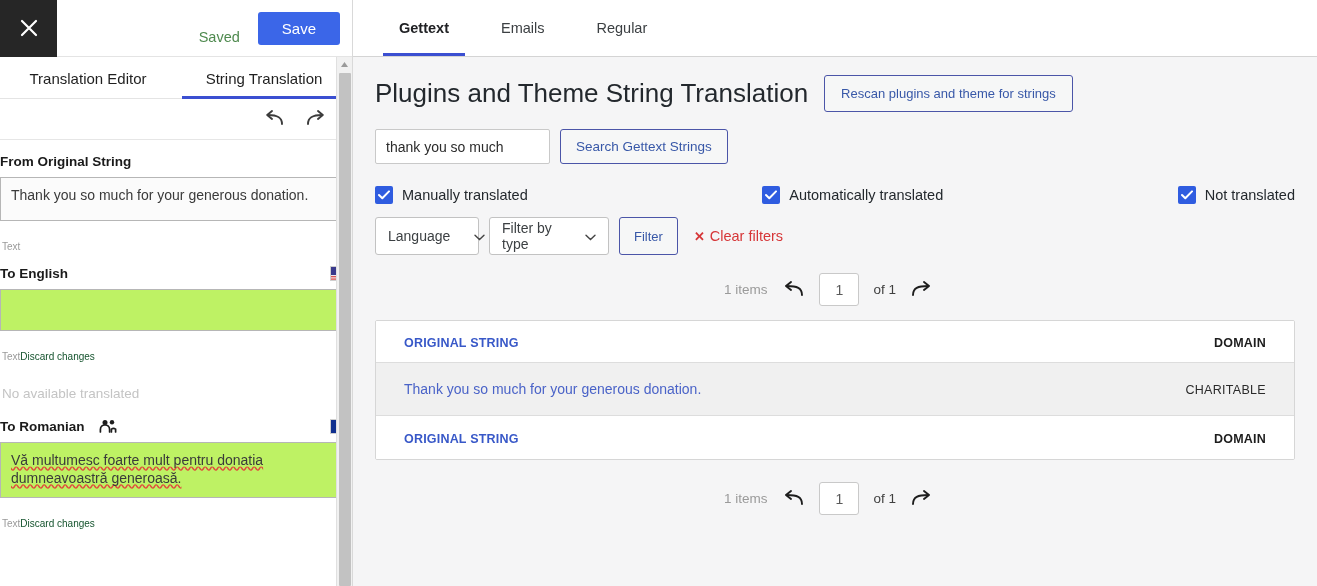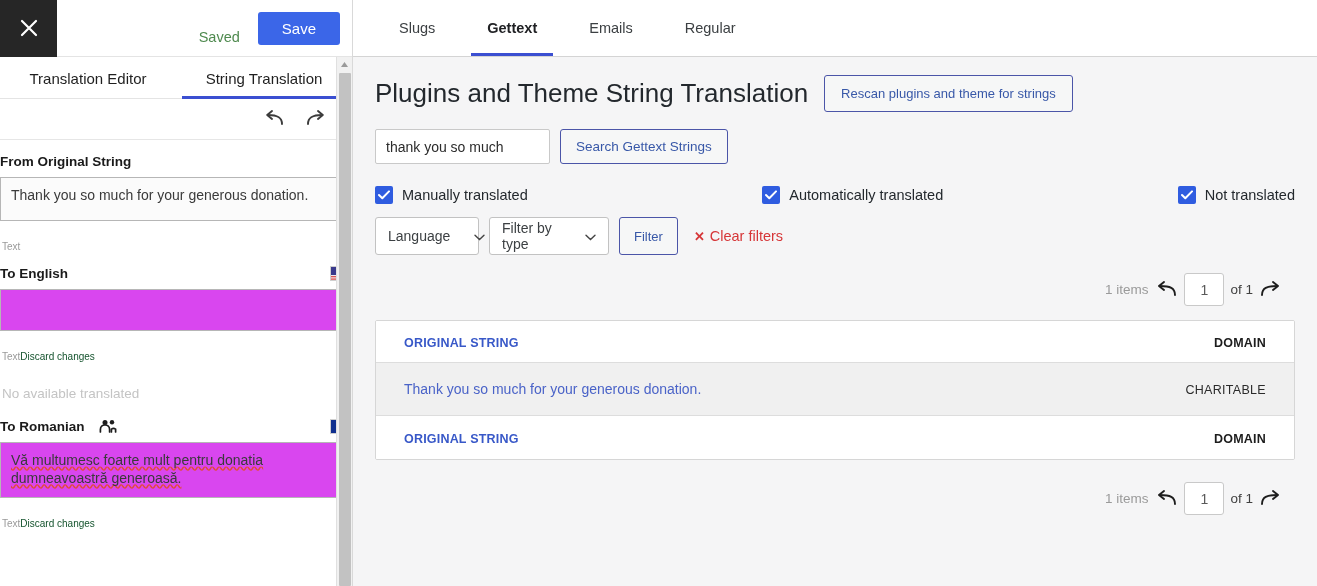--- a/index.html
+++ b/index.html
@@ -72,21 +72,21 @@
   }
   .field-title .flag { margin-left:auto; }
   .people-icon { margin-left: 14px; display:inline-flex; }
 
   .ta {
     width: 100%; resize: none;
     border: 1px solid #b6b6b6;
     font-family: "Liberation Sans", sans-serif;
     font-size: 14px; color: #3a3a3a;
     padding: 9px 10px; line-height: 1.25;
-    background: #d946ef; outline: none; display:block;
+    background: #bef264; outline: none; display:block;
   }
   .ta.orig { height: 44px; background:#fbfbfb; }
   .ta.empty { height: 42px; }
   .ta.ro { height: 56px; color:#3a3a3a; }
   .ta-wrap { position: relative; }
   .resize-grip {
     position:absolute; right:2px; bottom:2px; width:10px; height:10px;
     pointer-events:none; opacity:.55;
   }
   .meta-row {
@@ -185,22 +185,22 @@
     border-radius:3px; font-size:13px; padding: 0 14px; cursor:pointer;
     font-family:"Liberation Sans", sans-serif;
   }
   .clear-filters {
     display:flex; align-items:center; gap:5px; color:#d63638; font-size:14.5px;
     cursor:pointer; margin-left: 6px;
   }
   .clear-x { font-size: 13px; font-weight: bold; }
 
   .pager {
-    display:flex; align-items:center; justify-content:flex-end;
-    gap: 6px; margin-top: 18px; padding-right: 12px;
+    display:flex; align-items:center; justify-content:center;
+    gap: 14px; margin-top: 18px; padding-right: 12px;
   }
   .pager.bottom { margin-top: 22px; }
   .pager-count { font-size: 13.5px; color: #9a9a9a; }
   .pager-input {
     width: 40px; height: 33px; border:1px solid #c9c9c9; border-radius:3px;
     text-align:center; font-size:14px; color:#5a5a5a; background:#fff;
     font-family:"Liberation Sans", sans-serif; outline:none;
   }
   .pager-of { font-size:13.5px; color:#404040; }
 
@@ -352,23 +352,20 @@
           <path d="M4.5 1 L8 6 L1 6 Z" fill="#9a9a9a"></path>
         </svg>
       </div>
       <div class="sb-thumb"></div>
     </div>
   </div>
 
   <div class="right-panel">
 
     <div class="rp-tabbar">
-      <div class="rp-tab">
-        <span>Slugs</span>
-      </div>
       <div class="rp-tab active">
         <span>Gettext</span>
       </div>
       <div class="rp-tab">
         <span>Emails</span>
       </div>
       <div class="rp-tab">
         <span>Regular</span>
       </div>
     </div>

